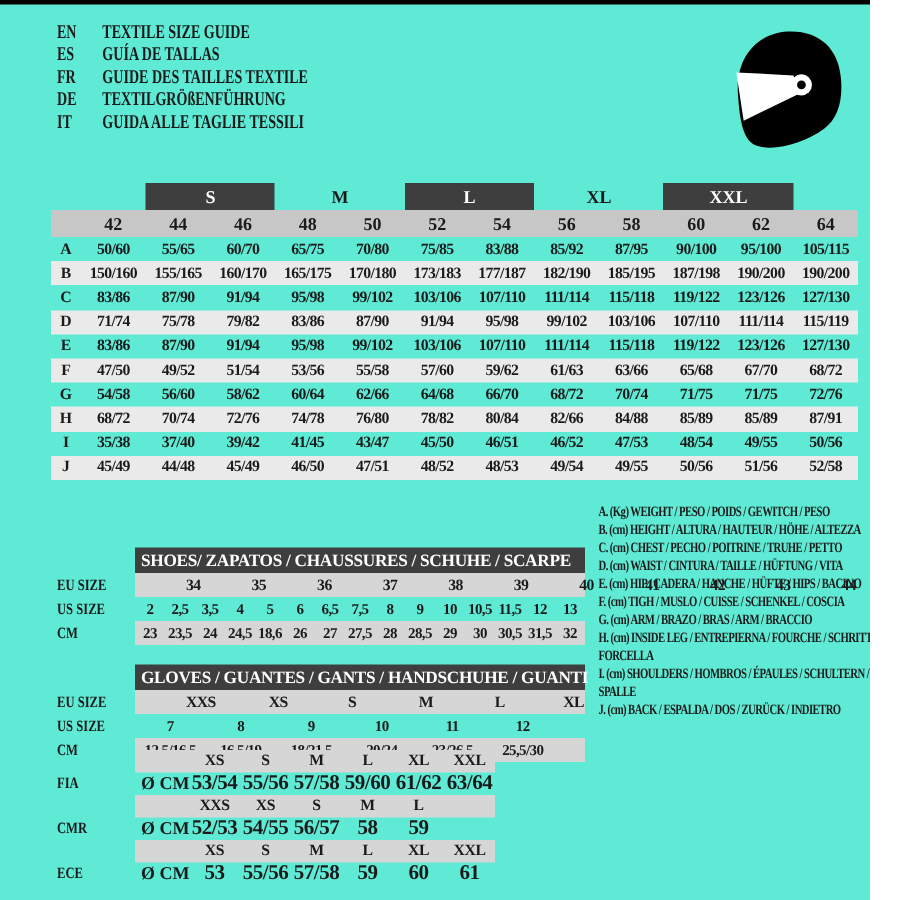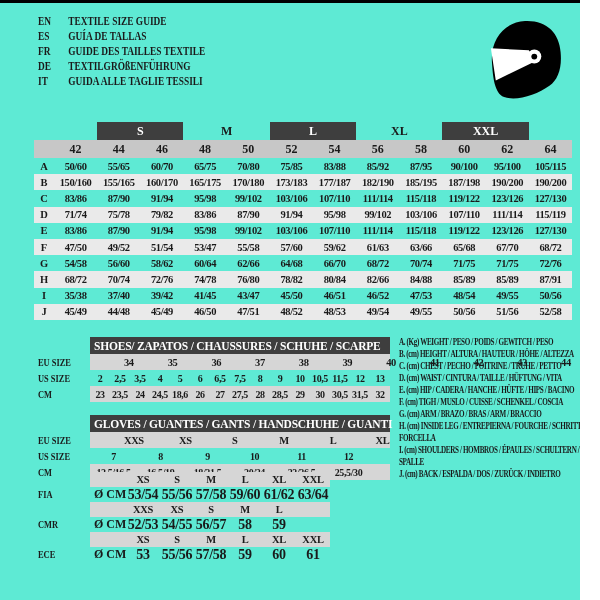--- a/index.html
+++ b/index.html
@@ -24,21 +24,21 @@
   .mt-band{height:18px;display:flex;align-items:center;justify-content:center;font-size:12px;}
   .band-dark{background:#3e3e3e;color:#fff;}
   .size-row{height:18px;background:#c7c7c7;}
   .mt-label{width:20px;display:flex;align-items:center;justify-content:center;font-size:10.5px;flex:none;}
   .mt-cell{flex:1;display:flex;align-items:center;justify-content:center;font-size:10.5px;letter-spacing:-0.4px;white-space:nowrap;}
   .size-row .mt-cell{font-size:12px;letter-spacing:0;}
   .data-row{height:16.2px;}
   .data-row.alt{background:#eaeaea;}
 
   
-  .block{position:absolute;left:38px;}
+  .block{position:absolute;left:38px;margin-top:28px;}
   .shoes-block{top:337px;}
   .gloves-block{top:415px;}
   .helmet-block{top:472px;}
   .block-title-row{display:flex;}
   .title-spacer{width:52px;flex:none;}
   .block-title{width:300px;height:17px;background:#3e3e3e;color:#fff;font-size:11.5px;
                display:flex;align-items:center;padding-left:4px;box-sizing:border-box;
                letter-spacing:-0.2px;white-space:nowrap;}
   .blk-row{display:flex;height:16px;}
   .helmet-block .blk-row{height:15px;}
@@ -200,21 +200,21 @@
         <div class="mt-cell">115/118</div>
         <div class="mt-cell">119/122</div>
         <div class="mt-cell">123/126</div>
         <div class="mt-cell">127/130</div>
       </div>
       <div class="mt-row data-row alt">
         <div class="mt-label">F</div>
         <div class="mt-cell">47/50</div>
         <div class="mt-cell">49/52</div>
         <div class="mt-cell">51/54</div>
-        <div class="mt-cell">53/47</div>
+        <div class="mt-cell">53/56</div>
         <div class="mt-cell">55/58</div>
         <div class="mt-cell">57/60</div>
         <div class="mt-cell">59/62</div>
         <div class="mt-cell">61/63</div>
         <div class="mt-cell">63/66</div>
         <div class="mt-cell">65/68</div>
         <div class="mt-cell">67/70</div>
         <div class="mt-cell">68/72</div>
       </div>
       <div class="mt-row data-row">

